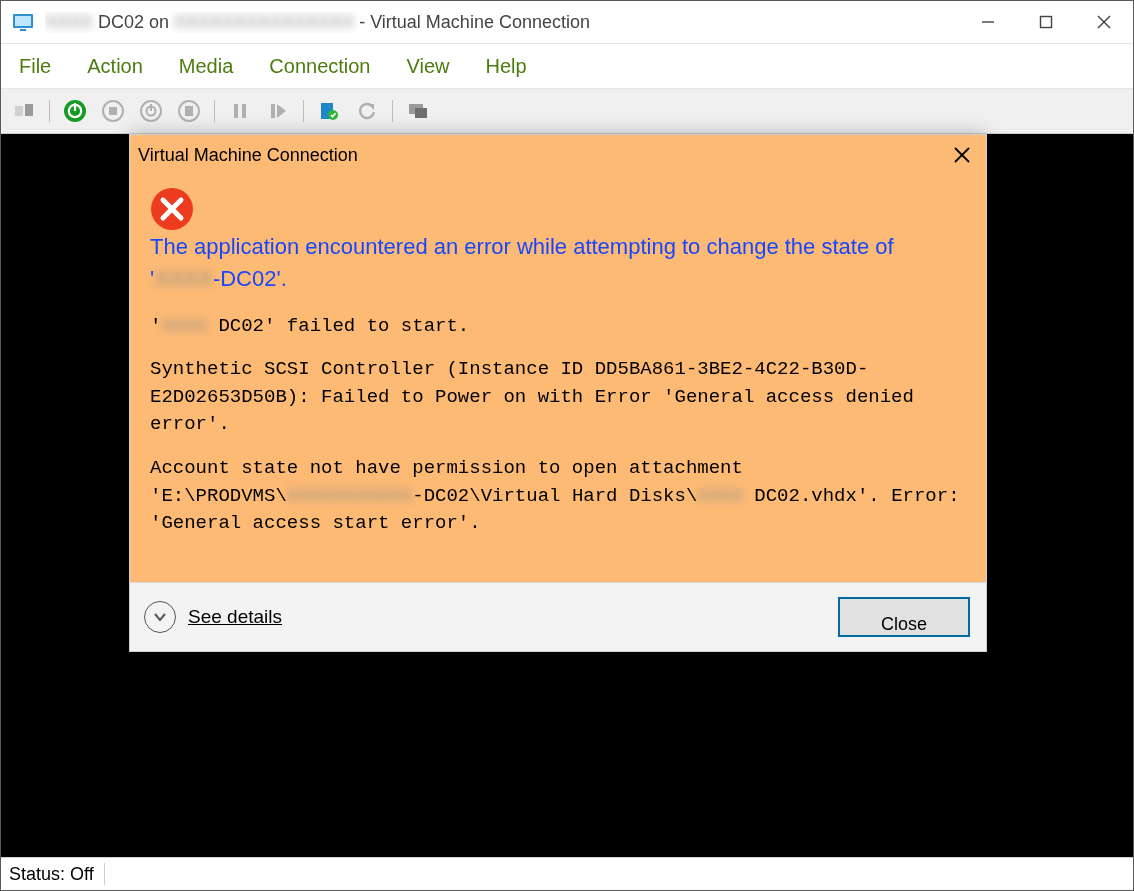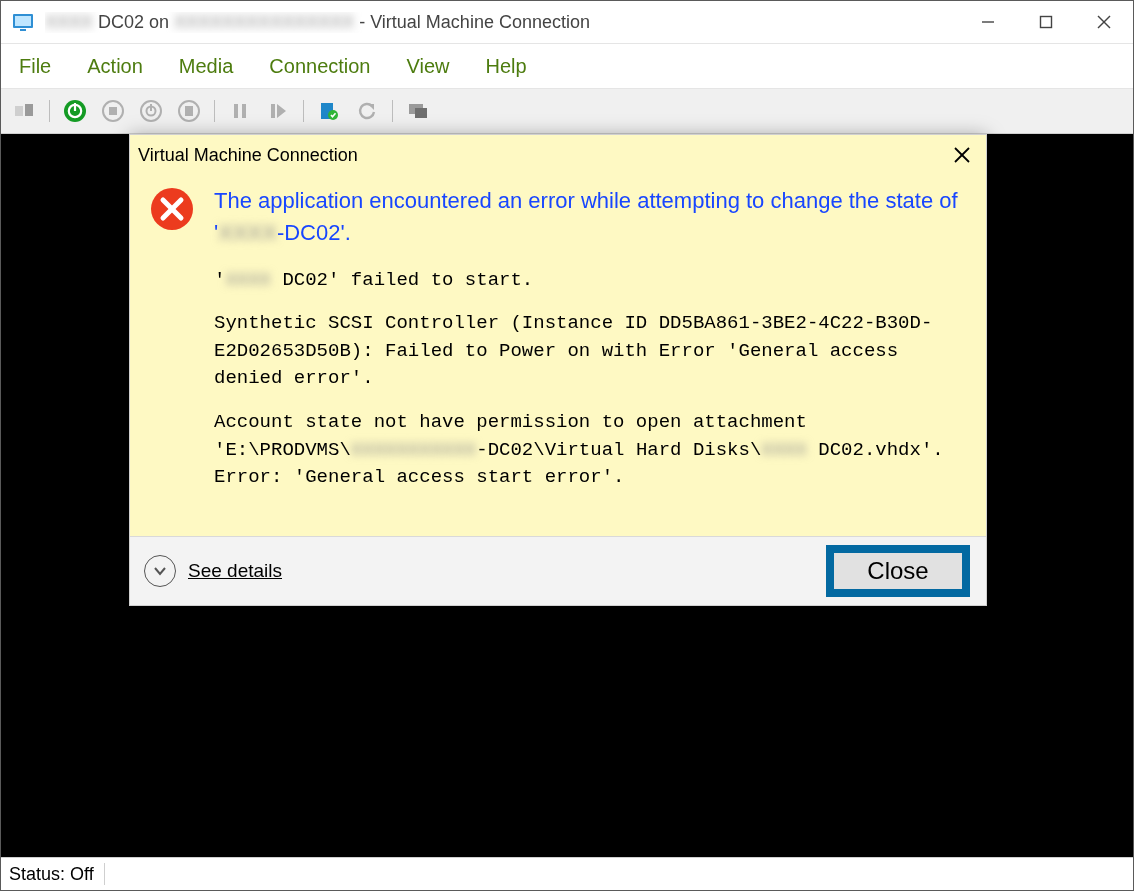--- a/index.html
+++ b/index.html
@@ -19,33 +19,33 @@
   .toolbar{height:44px;background:#f0f0f0;border-bottom:1px solid #cfcfcf;display:flex;align-items:center;padding:0 6px;gap:4px;}
   .tool-btn{width:32px;height:32px;display:flex;align-items:center;justify-content:center;border:1px solid transparent;border-radius:2px;}
   .tool-sep{width:1px;height:22px;background:#bdbdbd;margin:0 4px;}
   .tool-btn svg{display:block;}
   
   .viewport{flex:1;background:#000;position:relative;}
   
   .statusbar{height:32px;border-top:1px solid #cfcfcf;display:flex;align-items:center;padding:0 8px;font-size:18px;color:#000;}
   .statusbar .sep{width:1px;background:#cfcfcf;height:22px;margin:0 10px;}
   
-  .dialog{position:absolute;left:128px;top:0;width:856px;background:#fef9c3;box-shadow:0 2px 18px rgba(0,0,0,.35);border:1px solid #d0d0d0;color:#000;}
+  .dialog{position:absolute;left:128px;top:0;width:856px;background:#fdba74;box-shadow:0 2px 18px rgba(0,0,0,.35);border:1px solid #d0d0d0;color:#000;}
   .dialog-title{display:flex;align-items:center;justify-content:space-between;height:40px;padding:0 10px 0 8px;font-size:18px;}
   .dialog-close{width:28px;height:28px;display:flex;align-items:center;justify-content:center;}
-  .dialog-body{display:flex;padding:10px 20px 28px 20px;}
+  .dialog-body{display:flex;padding:10px 20px 28px 20px;flex-direction:column;}
   .error-icon{width:44px;height:44px;margin-top:2px;flex:0 0 auto;margin-right:20px;}
   .msg{flex:1;font-size:19px;line-height:1.45;}
   .msg .headline{color:#1846ff;font-size:22px;line-height:1.45;margin-bottom:18px;}
   .msg p{margin:0 0 16px 0;font-family:Liberation Mono, monospace;}
   .msg .blurspan{filter:blur(4px);color:#8d8d8d;}
   .dialog-footer{height:68px;background:#f3f3f3;border-top:1px solid #d9d9d9;display:flex;align-items:center;padding:0 16px 0 14px;}
   .details-toggle{display:flex;align-items:center;gap:12px;font-size:19px;text-decoration:underline;}
   .chev-circle{width:30px;height:30px;border:1.8px solid #555;border-radius:50%;display:flex;align-items:center;justify-content:center;}
-  .close-btn{margin-left:auto;width:128px;height:36px;background:#e1e1e1;border:8px solid #0369a1;font-size:24px;display:flex;align-items:center;justify-content:center;}
+  .close-btn{margin-left:auto;width:128px;height:36px;background:#e1e1e1;border:2px solid #0369a1;font-size:18px;display:flex;align-items:flex-end;justify-content:center;}
 </style>
 </head>
 <body>
 
 <div class="window">
 
   <div class="titlebar">
     <span class="app-icon">
       <svg viewBox="0 0 24 24" width="24" height="24">
         <rect x="2" y="4" width="20" height="14" rx="1" fill="#2f8fd4"></rect>

